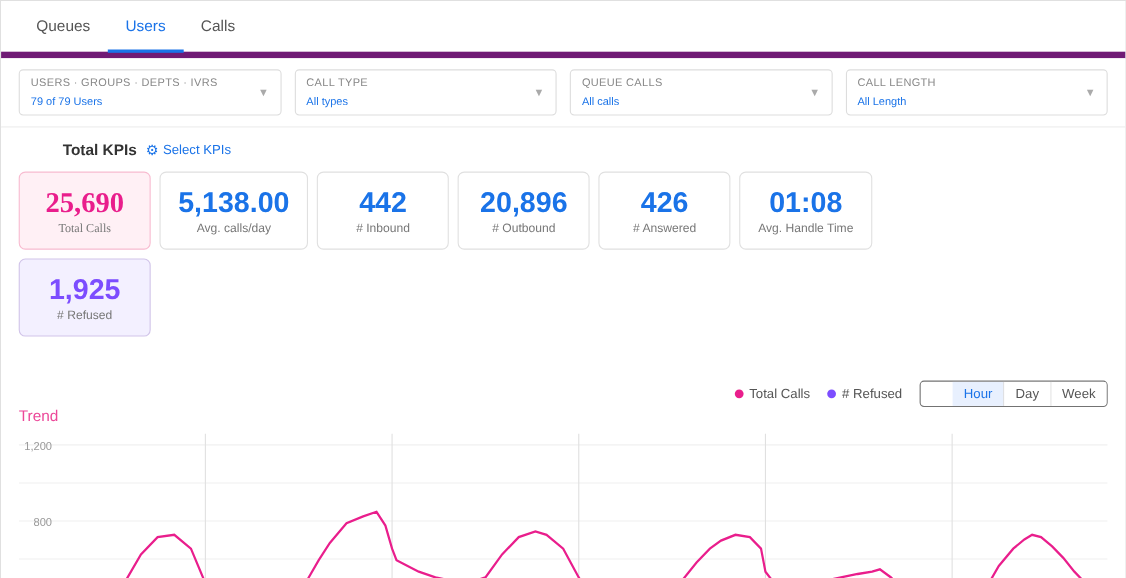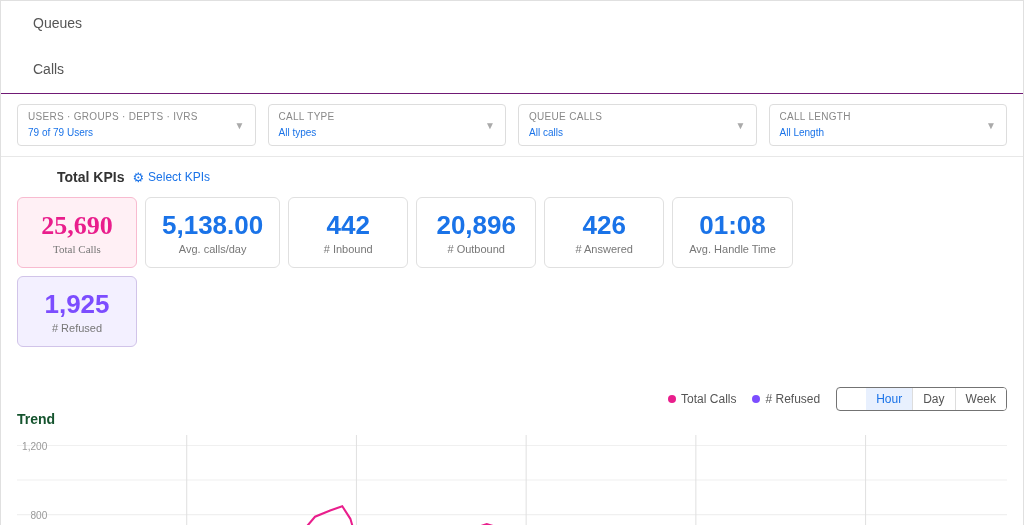--- a/index.html
+++ b/index.html
@@ -1,21 +1,21 @@
 <!DOCTYPE html>
 <html><head>
   <meta charset="utf-8">
   <style>
     * { box-sizing: border-box; margin: 0; padding: 0; }
     body { font-family: -apple-system, BlinkMacSystemFont, 'Segoe UI', sans-serif; background: #f5f5f5; font-size: 13px; color: #333; }
     
     .app-container { background: #fff; min-height: 525px; border: 1px solid #e0e0e0; }
     
     
-    .top-nav { display: flex; border-bottom: 1px solid #701a75; padding: 0 16px; background: #fff; flex-direction: column; }
+    .top-nav { display: flex; border-bottom: 6px solid #701a75; padding: 0 16px; background: #fff; }
     .nav-tab { padding: 14px 16px; cursor: pointer; font-size: 14px; color: #555; border-bottom: 3px solid transparent; margin-bottom: -1px; }
     .nav-tab.active { color: #1a73e8; border-bottom-color: #1a73e8; font-weight: 500; }
     
     
     .filters-bar { display: flex; gap: 12px; padding: 10px 16px; background: #fff; border-bottom: 1px solid #e8e8e8; }
     .filter-dropdown { display: flex; align-items: center; justify-content: space-between; border: 1px solid #ddd; border-radius: 4px; padding: 6px 10px; cursor: pointer; flex: 1; min-width: 0; }
     .filter-label { font-size: 10px; color: #888; text-transform: uppercase; letter-spacing: 0.3px; display: block; margin-bottom: 2px; }
     .filter-value { font-size: 10px; color: #1a73e8; font-weight: 500; }
     .filter-arrow { color: #aaa; font-size: 10px; margin-left: 6px; flex-shrink: 0; }
     
@@ -32,21 +32,21 @@
     .kpi-card.highlight-purple { background: #f3f0ff; border-color: #d1c4e9; }
     .kpi-value { font-size: 26px; font-weight: 600; line-height: 1.2; }
     .kpi-value.pink { color: #e91e8c; }
     .kpi-value.blue { color: #1a73e8; }
     .kpi-value.purple { color: #7c4dff; }
     .kpi-label { font-size: 11px; color: #777; margin-top: 2px; }
     
     
     .trend-section { padding: 12px 16px 0; background: #fff; }
     .trend-header { display: flex; align-items: center; justify-content: space-between; margin-bottom: 8px; }
-    .trend-title { font-size: 14px; font-weight: 700; color: #14532d; margin-top: 40px; }
+    .trend-title { font-size: 14px; font-weight: 400; color: #ec4899; margin-top: 40px; }
     .trend-controls { display: flex; align-items: center; gap: 16px; }
     .legend { display: flex; gap: 16px; align-items: center; }
     .legend-item { display: flex; align-items: center; gap: 5px; font-size: 12px; color: #555; }
     .legend-dot { width: 8px; height: 8px; border-radius: 50%; }
     .legend-dot.pink { background: #e91e8c; }
     .legend-dot.purple { background: #7c4dff; }
     .time-btns { display: flex; border: 1px solid #737373; border-radius: 4px; overflow: hidden; padding-left: 29px; }
     .time-btn { padding: 4px 10px; font-size: 12px; cursor: pointer; background: #fff; color: #555; border: none; border-right: 1px solid #ddd; }
     .time-btn:last-child { border-right: none; }
     .time-btn.active { background: #e8f0fe; color: #1a73e8; font-weight: 500; }
@@ -55,20 +55,21 @@
     .chart-area { position: relative; height: 220px; margin-top: 4px; }
     .chart-svg { width: 100%; height: 100%; }
   </style>
 </head>
 <body>
 
 <div class="app-container">
 
   <div class="top-nav">
     <div class="nav-tab">Queues</div>
+    <div class="nav-tab active">Users</div>
     <div class="nav-tab">Calls</div>
   </div>
 
   <div class="filters-bar">
     <div class="filter-dropdown">
       <div>
         <span class="filter-label">USERS · GROUPS · DEPTS · IVRS</span>
         <span class="filter-value">79 of 79 Users</span>
       </div>
       <span class="filter-arrow">▼</span>

